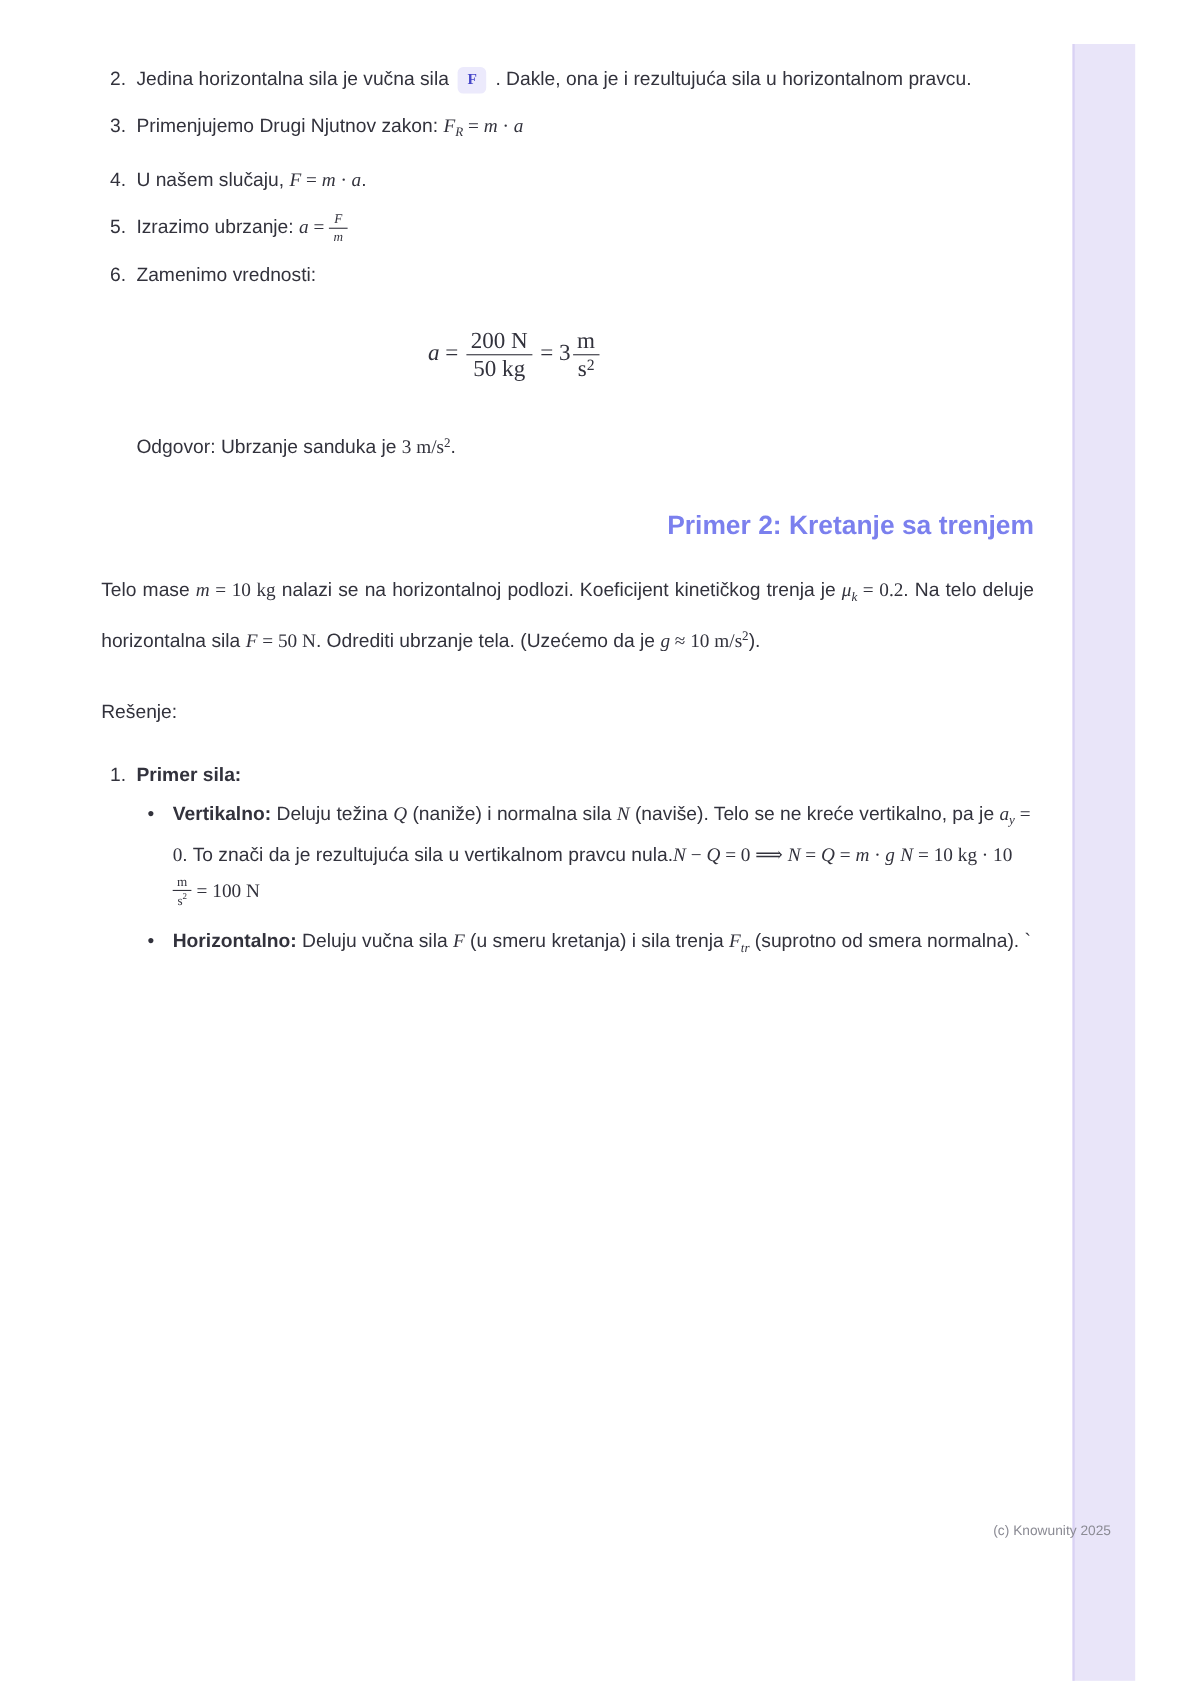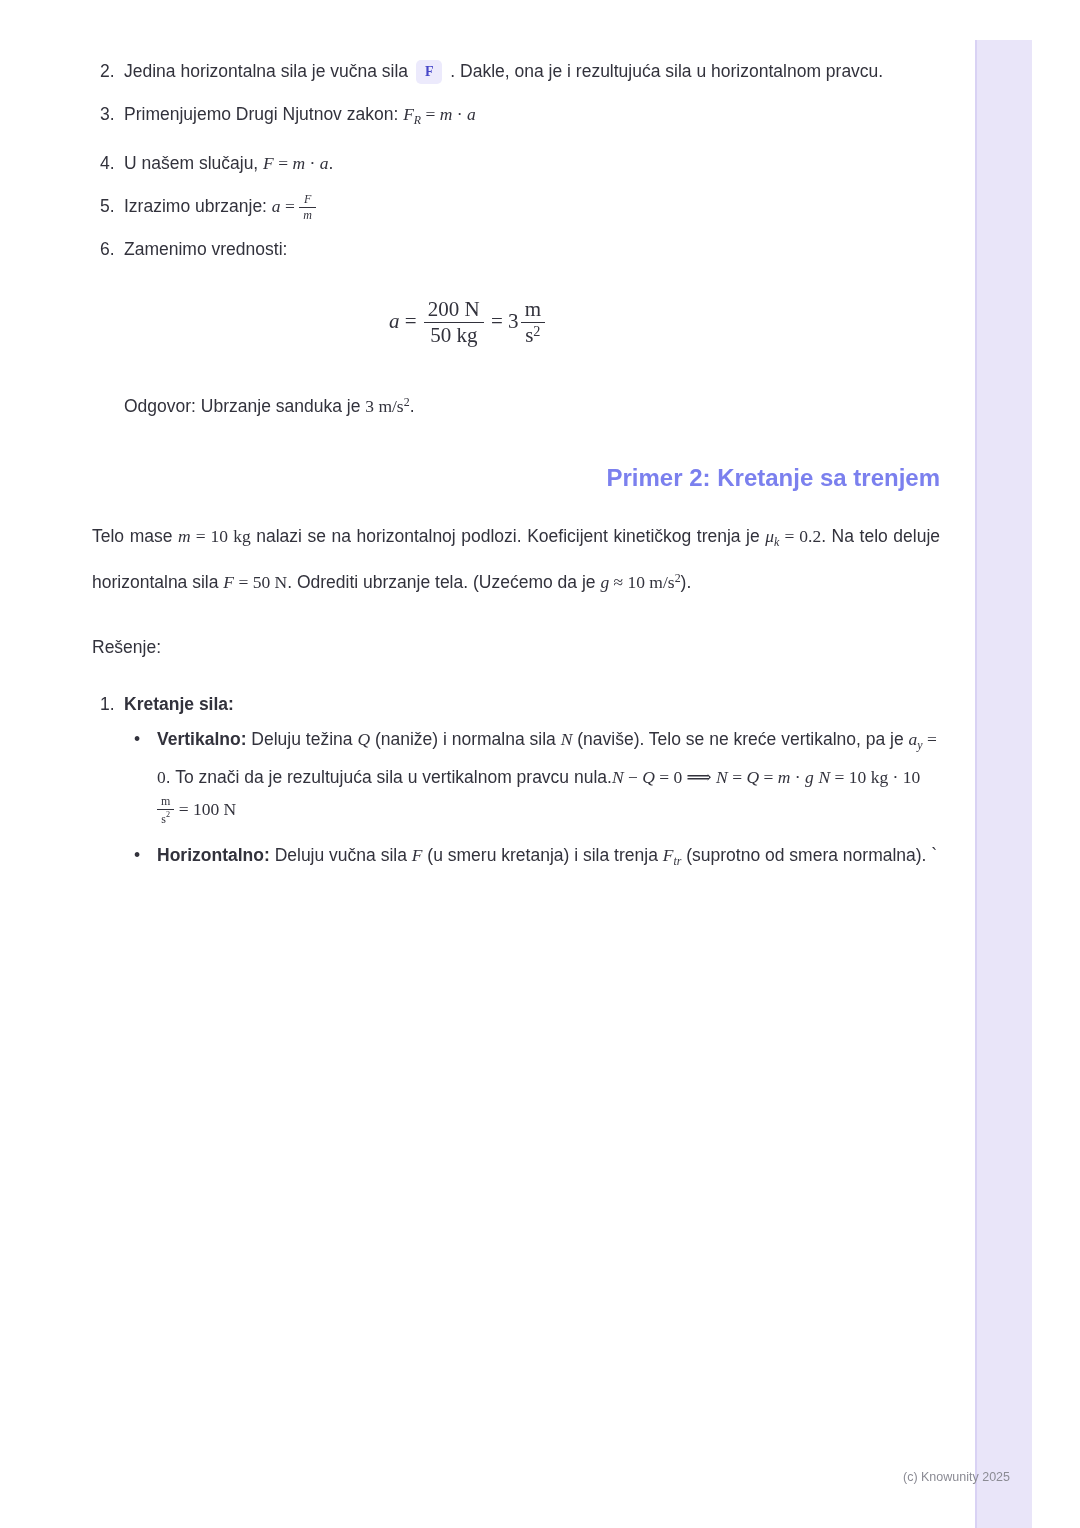--- a/index.html
+++ b/index.html
@@ -63,21 +63,21 @@
     text-align:right;
   }
   .problem { text-align:justify; line-height:36px; margin-bottom:32px; }
   .solution-label { margin:26px 0 26px; line-height:31px; }
   .alist { margin-bottom:3px; }
   .bullets { margin-left:42px; }
   .bullet { display:flex; line-height:32px; margin-bottom:13px; }
   .bullet .marker { flex:none; width:23px; }
   .bullet .btext { flex:1; }
   .footer {
-    position:absolute; right:70px; top:1470px;
+    position:absolute; right:70px; top:1384px;
     font-size:12.5px; color:var(--muted,#8b8b94);
     z-index:2;
   }
 </style>
 </head>
 <body>
 
 <div class="page">
 
   <div class="strip"></div>
@@ -122,21 +122,21 @@
 
     <h2 class="heading">Primer 2: Kretanje sa trenjem</h2>
 
     <p class="problem"><span class="rt">Telo mase </span><span class="mi">m</span><span class="mr"> = 10 kg</span><span class="rt"> nalazi se na horizontalnoj podlozi. Koeficijent kinetičkog trenja je </span><span class="mi">μ</span><span class="mi msub">k</span><span class="mr"> = 0.2</span><span class="rt">. Na telo deluje horizontalna sila </span><span class="mi">F</span><span class="mr"> = 50 N</span><span class="rt">. Odrediti ubrzanje tela. (Uzećemo da je </span><span class="mi">g</span><span class="mr"> ≈ 10 m/s</span><span class="mr msup">2</span><span class="rt">).</span></p>
 
     <p class="solution-label">Rešenje:</p>
 
     <div class="steps">
       <div class="step alist">
         <span class="num">1.</span>
-        <span class="stext"><span class="rb">Kretanje sila:</span></span>
+        <span class="stext"><span class="rb">Primer sila:</span></span>
       </div>
     </div>
 
     <div class="bullets">
       <div class="bullet">
         <span class="marker">•</span>
         <span class="btext"><span class="rb">Vertikalno:</span><span class="rt"> Deluju težina </span><span class="mi">Q</span><span class="rt"> (naniže) i normalna sila </span><span class="mi">N</span><span class="rt"> (naviše). Telo se ne kreće vertikalno, pa je </span><span class="mi">a</span><span class="mi msub">y</span><span class="mr"> = 0</span><span class="rt">. To znači da je rezultujuća sila u vertikalnom pravcu nula.</span><span class="mi">N</span><span class="mr"> − </span><span class="mi">Q</span><span class="mr"> = 0  ⟹  </span><span class="mi">N</span><span class="mr"> = </span><span class="mi">Q</span><span class="mr"> = </span><span class="mi">m</span><span class="mr"> · </span><span class="mi">g</span><span class="rt"> </span><span class="mi">N</span><span class="mr"> = 10 kg · 10 </span><span class="frac small">
               <span class="fnum"><span class="mr">m</span></span>
               <span class="fden"><span class="mr">s</span><span class="mr msup">2</span></span>
             </span><span class="mr"> = 100 N</span></span>

